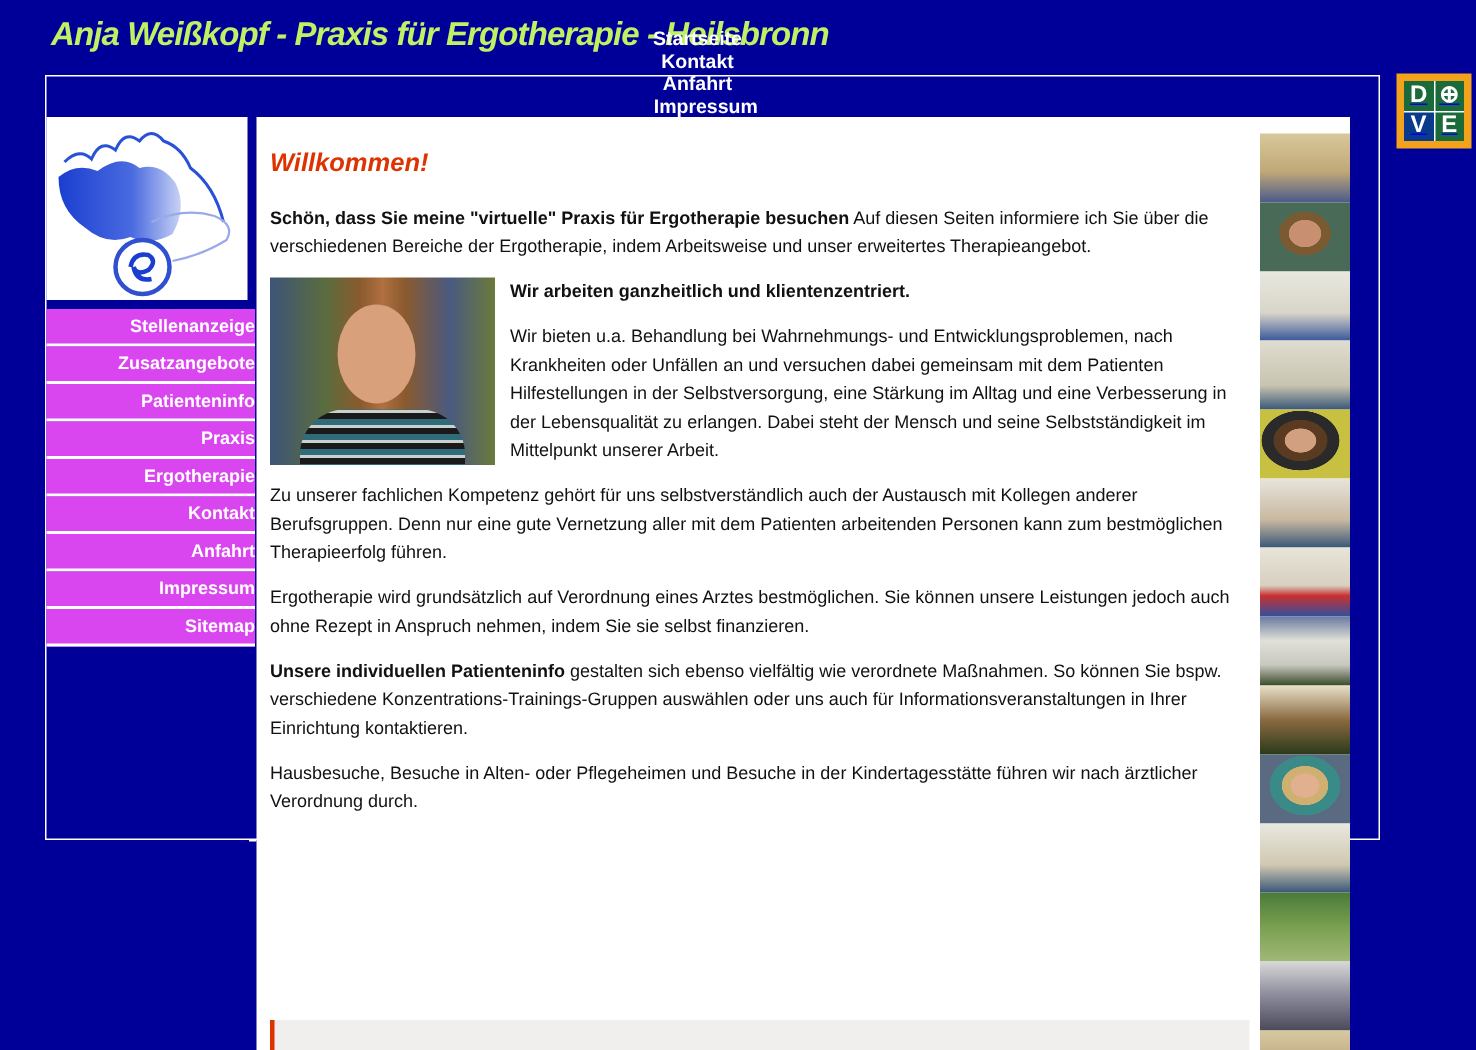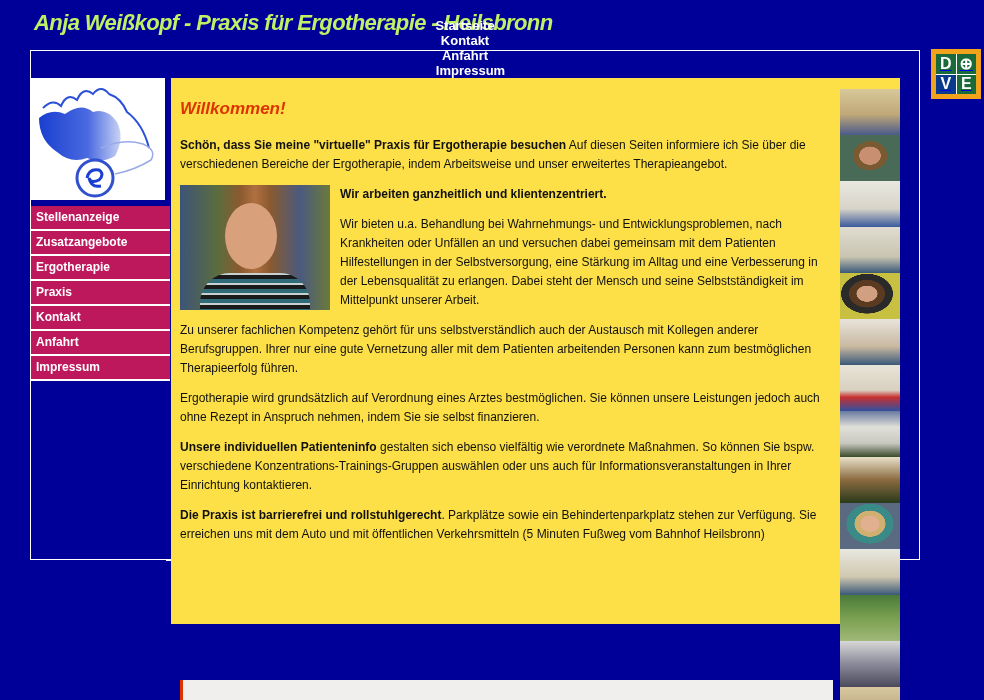--- a/index.html
+++ b/index.html
@@ -41,27 +41,27 @@
   .dve-v { background:#0a3a8c; }
   .dve-e { background:#1b6b3a; }
   .logo-box {
     position:absolute; left:31px; top:78px; width:134px; height:122px;
     background:#ffffff;
   }
   .leftnav {
     position:absolute; left:31px; top:206px; width:139px;
   }
   .leftnav a {
-    display:block; height:23px; line-height:23px; background:#be185d;
+    display:block; height:23px; line-height:23px; background:#d946ef;
     color:#ffffff; font-weight:bold; font-size:12px; text-decoration:none;
-    padding-left:5px; border-bottom:2px solid #ffffff;
+    padding-left:5px; border-bottom:2px solid #ffffff;text-align:right;
   }
   .content {
-    position:absolute; left:171px; top:78px; width:729px; height:546px;
-    background:#fde047;
+    position:absolute; left:171px; top:78px; width:729px; height:622px;
+    background:#ffffff;
   }
   .main {
     position:absolute; left:9px; top:0; width:650px;
     font-size:12px; line-height:19px; color:#111111;
   }
   .main h1 {
     color:#dd3300; font-style:italic; font-size:17px; font-weight:bold;
     margin:20px 0 16px 0; line-height:22px;
   }
   .main p { margin:0 0 11px 0; }
@@ -126,49 +126,49 @@
     <path d="M8 40 Q20 30 34 36 Q50 24 62 34 Q76 30 86 44 Q94 60 84 78 Q70 86 56 80 Q40 86 26 74 Q8 62 8 40 Z" fill="url(#hg)"></path>
     <path d="M70 70 Q92 60 112 66 Q126 72 120 82 Q104 92 84 96" fill="none" stroke="#9aaae8" stroke-width="1.5"></path>
     <circle cx="64" cy="100" r="18" fill="#ffffff" stroke="#3050d0" stroke-width="3"></circle>
     <path d="M56 100 Q58 90 68 92 Q74 96 68 102 Q60 106 58 100 Q60 110 70 108" fill="none" stroke="#1a3fd0" stroke-width="3"></path>
   </svg>
 </div>
 
 <nav class="leftnav">
   <a href="#">Stellenanzeige</a>
   <a href="#">Zusatzangebote</a>
+  <a href="#">Patienteninfo</a>
+  <a href="#">Praxis</a>
   <a href="#">Ergotherapie</a>
-  <a href="#">Praxis</a>
   <a href="#">Kontakt</a>
   <a href="#">Anfahrt</a>
   <a href="#">Impressum</a>
+  <a href="#">Sitemap</a>
 </nav>
 
 <div class="left-under"></div>
 
 <main class="content">
   <div class="main">
     <h1>Willkommen!</h1>
     <p>
       <b>Schön, dass Sie meine "virtuelle" Praxis für Ergotherapie besuchen</b><span> Auf diesen Seiten informiere ich Sie über die verschiedenen Bereiche der Ergotherapie, indem Arbeitsweise und unser erweitertes Therapieangebot.</span>
     </p>
     <div class="portrait">
       <div class="face"></div>
       <div class="shirt"></div>
     </div>
     <p><b>Wir arbeiten ganzheitlich und klientenzentriert.</b></p>
     <p>Wir bieten u.a. Behandlung bei Wahrnehmungs- und Entwicklungsproblemen, nach Krankheiten oder Unfällen an und versuchen dabei gemeinsam mit dem Patienten Hilfestellungen in der Selbstversorgung, eine Stärkung im Alltag und eine Verbesserung in der Lebensqualität zu erlangen. Dabei steht der Mensch und seine Selbstständigkeit im Mittelpunkt unserer Arbeit.</p>
-    <p style="clear:left;">Zu unserer fachlichen Kompetenz gehört für uns selbstverständlich auch der Austausch mit Kollegen anderer Berufsgruppen. Ihrer nur eine gute Vernetzung aller mit dem Patienten arbeitenden Personen kann zum bestmöglichen Therapieerfolg führen.</p>
+    <p style="clear:left;">Zu unserer fachlichen Kompetenz gehört für uns selbstverständlich auch der Austausch mit Kollegen anderer Berufsgruppen. Denn nur eine gute Vernetzung aller mit dem Patienten arbeitenden Personen kann zum bestmöglichen Therapieerfolg führen.</p>
     <p>Ergotherapie wird grundsätzlich auf Verordnung eines Arztes bestmöglichen. Sie können unsere Leistungen jedoch auch ohne Rezept in Anspruch nehmen, indem Sie sie selbst finanzieren.</p>
     <p>
       <b>Unsere individuellen Patienteninfo</b><span> gestalten sich ebenso vielfältig wie verordnete Maßnahmen. So können Sie bspw. verschiedene Konzentrations-Trainings-Gruppen auswählen oder uns auch für Informationsveranstaltungen in Ihrer Einrichtung kontaktieren.</span>
     </p>
-    <p>
-      <b>Die Praxis ist barrierefrei und rollstuhlgerecht</b><span>. Parkplätze sowie ein Behindertenparkplatz stehen zur Verfügung. Sie erreichen uns mit dem Auto und mit öffentlichen Verkehrsmitteln (5 Minuten Fußweg vom Bahnhof Heilsbronn)</span>
-    </p>
+    <p>Hausbesuche, Besuche in Alten- oder Pflegeheimen und Besuche in der Kindertagesstätte führen wir nach ärztlicher Verordnung durch.</p>
   </div>
   <div class="notice"></div>
 
   <div class="photos">
     <div style="background:linear-gradient(180deg,#d8c89a 0%,#c0a878 55%,#4a5a8a 100%);"></div>
     <div style="background:radial-gradient(ellipse at 50% 45%,#c89070 0 25%,#7a5a30 26% 40%,#4a6a58 41%);"></div>
     <div style="background:linear-gradient(180deg,#e8e8e0 0%,#d8d4c8 60%,#3a5a9a 100%);"></div>
     <div style="background:linear-gradient(180deg,#e0dcd0 0%,#c8c4b0 65%,#3a5878 100%);"></div>
     <div style="background:radial-gradient(ellipse at 45% 45%,#d0a080 0 22%,#5a3a20 23% 38%,#2a2a2a 39% 55%,#c8c040 56%);"></div>
     <div style="background:linear-gradient(180deg,#e8e4dc 0%,#c8b8a0 60%,#3a5878 100%);"></div>

